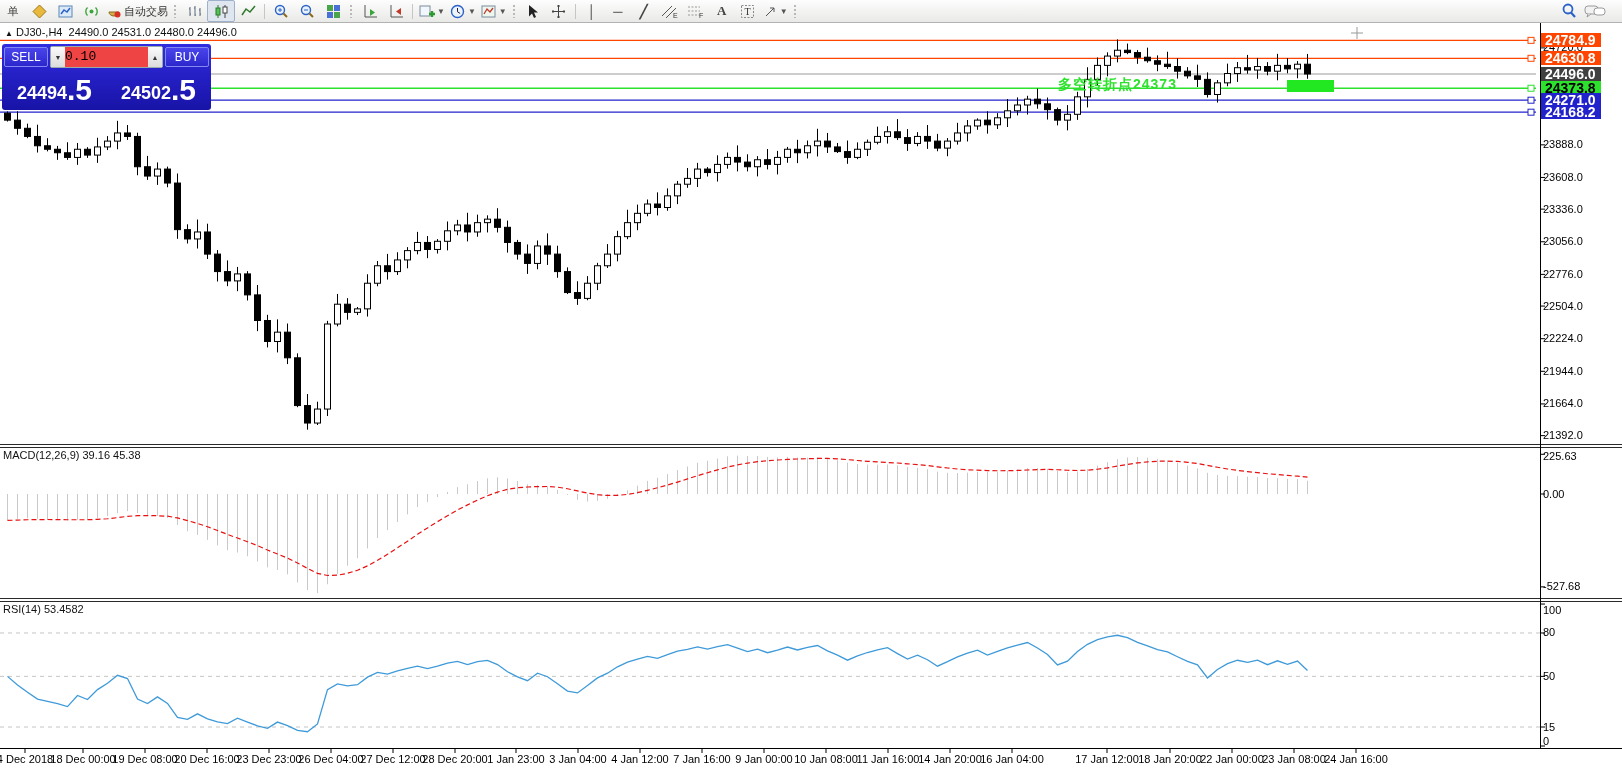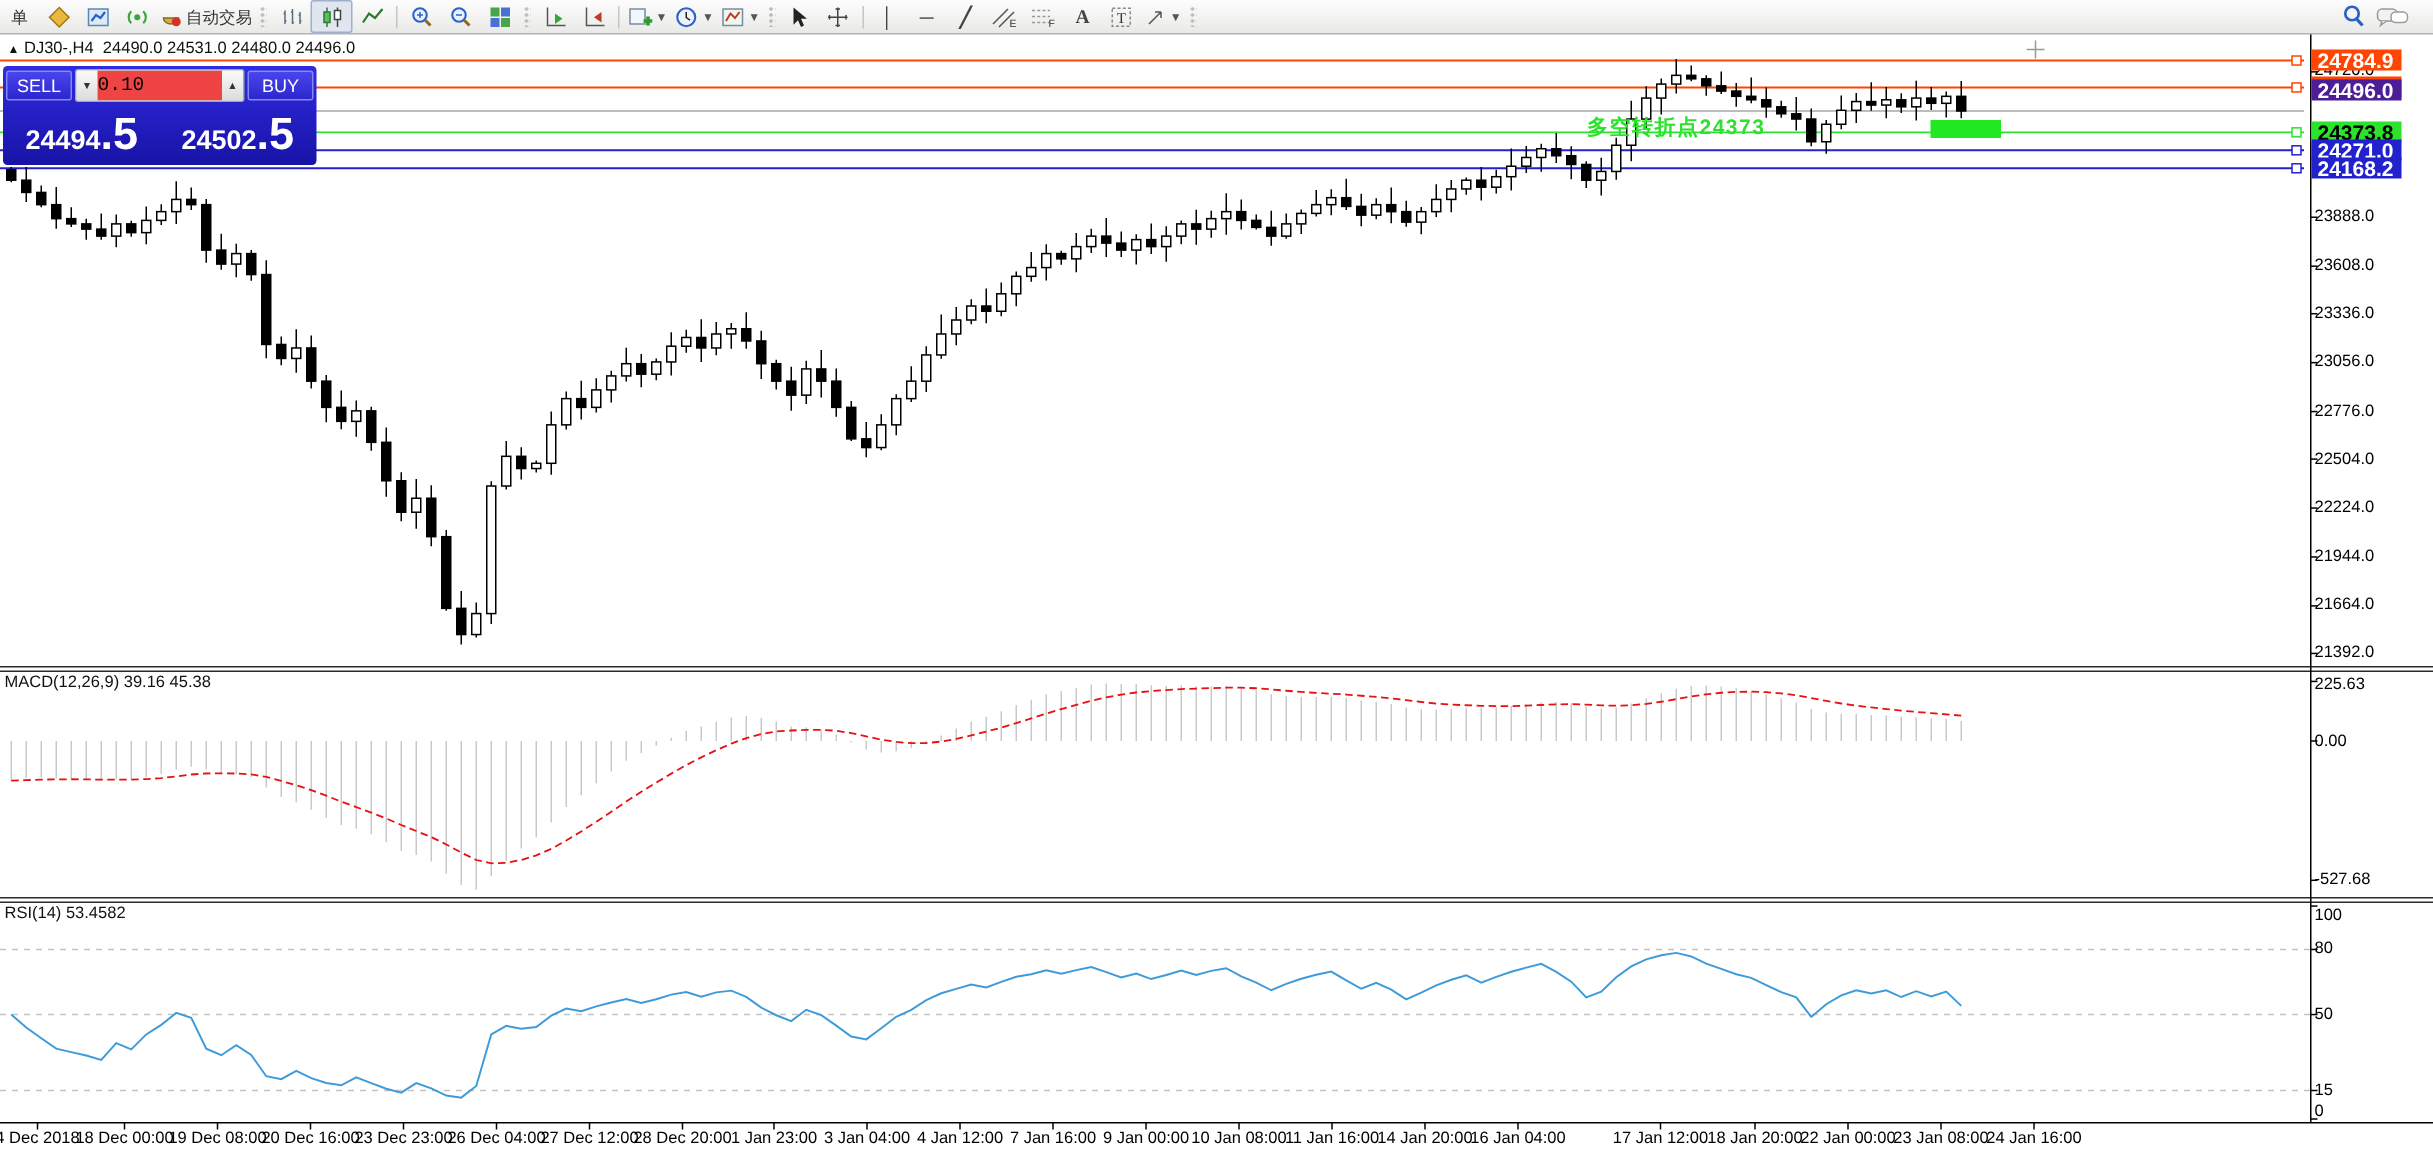--- a/index.html
+++ b/index.html
@@ -756,21 +756,21 @@
       <div class="axis-label" style="top: 449.5px;">225.63</div>
       <div class="axis-label" style="top: 487.5px;">0.00</div>
       <div class="axis-label" style="top: 580.372px;">-527.68</div>
       <div class="axis-label" style="top: 603.5px;">100</div>
       <div class="axis-label" style="top: 626.472px;">80</div>
       <div class="axis-label" style="top: 669.87px;">50</div>
       <div class="axis-label" style="top: 720.501px;">15</div>
       <div class="axis-label" style="top: 734.5px;">0</div>
       <div class="badge" style="top: 33.3431px; background: rgb(255, 69, 0); color: rgb(255, 255, 255);">24784.9</div>
       <div class="badge" style="top: 51.2958px; background: rgb(255, 69, 0); color: rgb(255, 255, 255);">24630.8</div>
-      <div class="badge" style="top: 53px; background: #4c1d95; color: rgb(255, 255, 255);">24496.0</div>
+      <div class="badge" style="top: 67px; background: #404040; color: rgb(255, 255, 255);">24496.0</div>
       <div class="badge" style="top: 81.2363px; background: rgb(44, 226, 44); color: rgb(0, 0, 0);">24373.8</div>
       <div class="badge" style="top: 93.2125px; background: rgb(34, 34, 204); color: rgb(255, 255, 255);">24271.0</div>
       <div class="badge" style="top: 105.189px; background: rgb(34, 34, 204); color: rgb(255, 255, 255);">24168.2</div>
     </div>
   <div id="time-axis">
       <div class="time-label" style="left: -20px;">4 Dec 2018</div>
       <div class="time-label" style="left: 38px;">18 Dec 00:00</div>
       <div class="time-label" style="left: 100px;">19 Dec 08:00</div>
       <div class="time-label" style="left: 162px;">20 Dec 16:00</div>
       <div class="time-label" style="left: 224px;">23 Dec 23:00</div>

